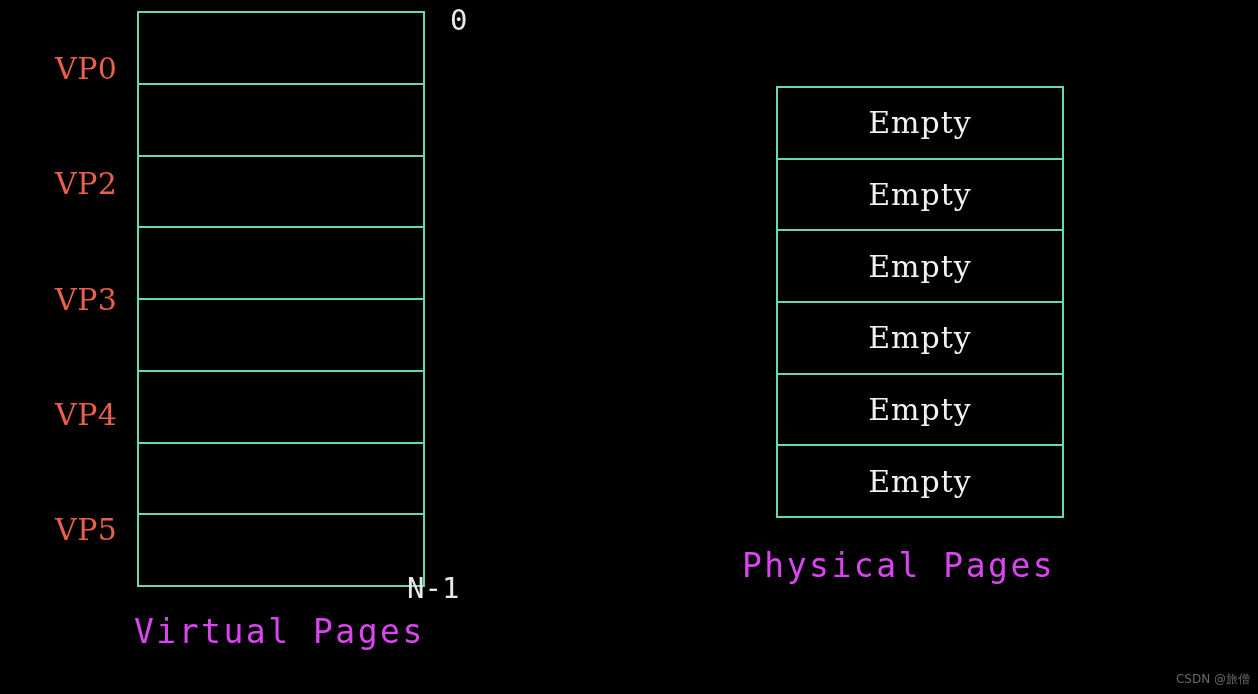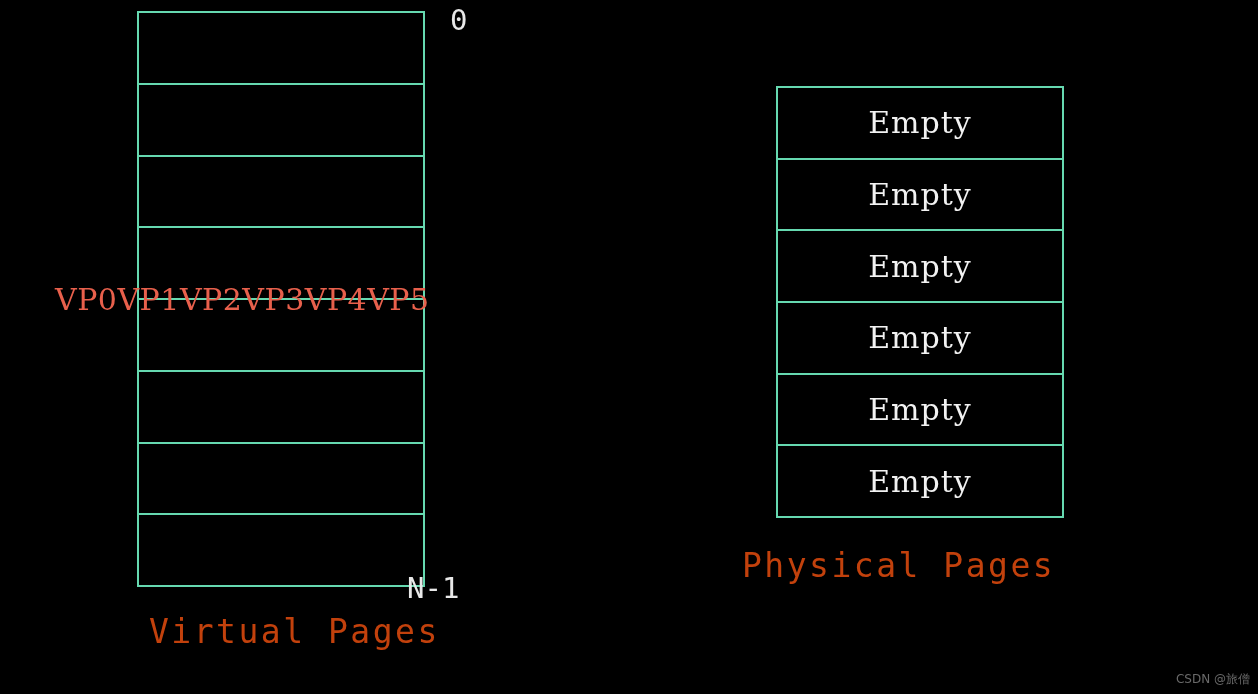--- a/index.html
+++ b/index.html
@@ -44,21 +44,21 @@
     border-bottom: none;
   }
 
   .vp-labels {
     position: absolute;
     left: 55px;
     top: 11px;
     width: 76px;
     height: 576px;
     display: flex;
-    flex-direction: row;
+    flex-direction: column;
     text-align: center;
   }
   .vp-label {
     flex: 1 1 0;
     display: flex;
     align-items: center;
     justify-content: flex-start;
     color: #e8604c;
     font-family: "DejaVu Serif", serif;
     font-size: 30px;
@@ -77,30 +77,29 @@
     left: 450px;
     top: 3px;
   }
   .marker-nminus1 {
     left: 407px;
     top: 571px;
   }
 
   .caption {
     position: absolute;
-    color: #c2410c;
+    color: #d946ef;
     font-family: "DejaVu Sans Mono", monospace;
     font-size: 33px;
     letter-spacing: 2.5px;
     white-space: nowrap;
   }
   .caption-virtual {
     left: 134px;
     top: 612px;
-    margin-left: 15px;
   }
   .caption-physical {
     left: 742px;
     top: 546px;
   }
 
   
   .pp-box {
     position: absolute;
     left: 760px;
@@ -177,21 +176,20 @@
     <div class="vp-row"></div>
     <div class="vp-row"></div>
     <div class="vp-row"></div>
     <div class="vp-row"></div>
     <div class="vp-row"></div>
     <div class="vp-row"></div>
   </div>
 
   <div class="vp-labels">
     <div class="vp-label">VP0</div>
-    <div class="vp-label">VP1</div>
     <div class="vp-label">VP2</div>
     <div class="vp-label">VP3</div>
     <div class="vp-label">VP4</div>
     <div class="vp-label">VP5</div>
   </div>
 
   <div class="marker marker-zero">0</div>
   <div class="marker marker-nminus1">N-1</div>
 
   <div class="caption caption-virtual">Virtual Pages</div>

